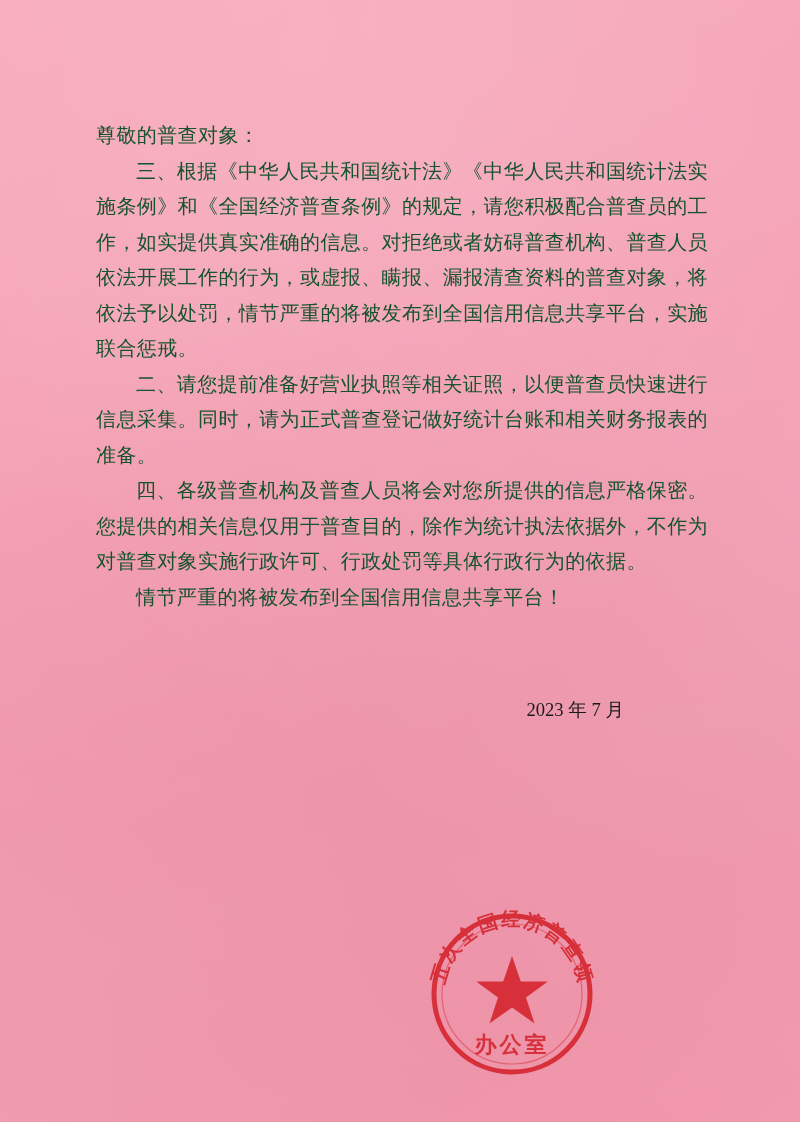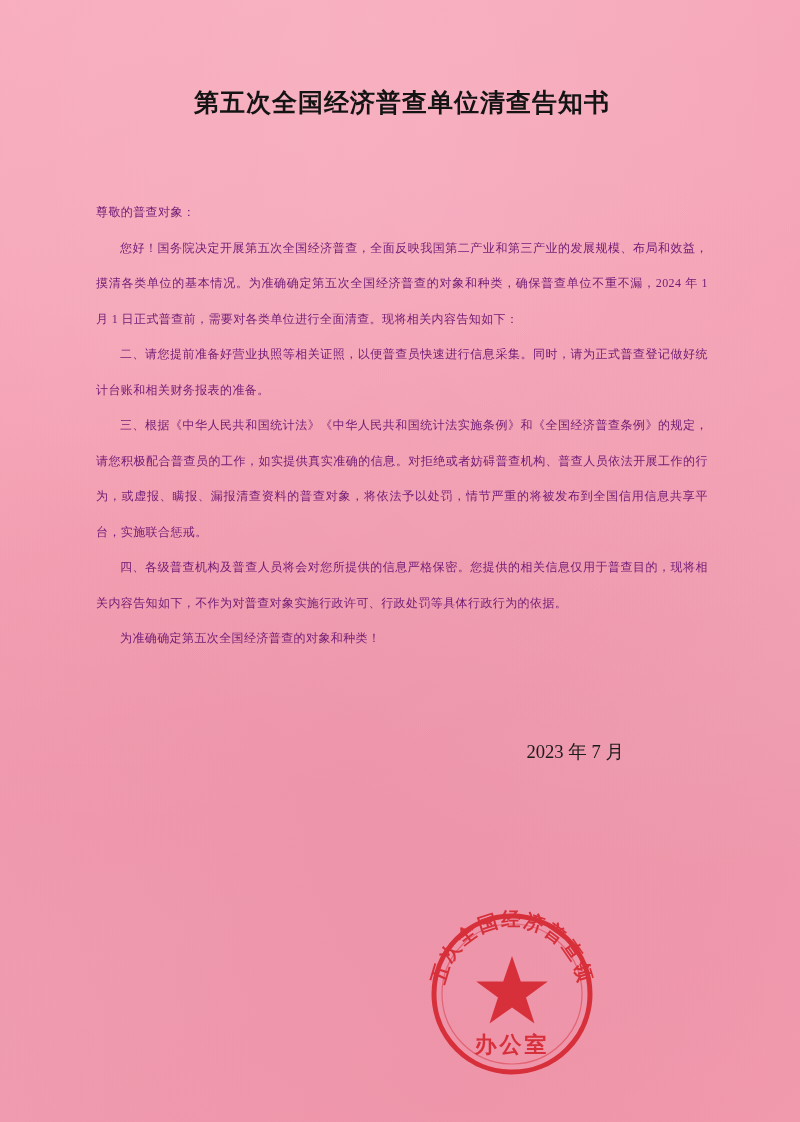--- a/index.html
+++ b/index.html
@@ -36,27 +36,27 @@
   }
   .doc-title {
     text-align: center;
     font-size: 25px;
     font-weight: bold;
     letter-spacing: 1px;
     margin: 22px 0 0 0;
     color: #141414;
   }
   .body-block {
-    margin-top: 76px;
-    font-size: 12px;
+    margin-top: 54px;
+    font-size: 20px;
     line-height: 35.5px;
     letter-spacing: 0.4px;
     text-align: justify;
     text-justify: inter-ideograph;
-    color: #701a75;
+    color: #14532d;
   }
   .salutation {
     margin: 0 0 0 0;
   }
   .para {
     margin: 0;
     text-indent: 2em;
   }
   .sign-block {
     margin-top: 78px;
@@ -87,29 +87,27 @@
   }
   .seal svg { display: block; }
 </style>
 </head>
 <body>
 
 <div class="paper-noise"></div>
 
 <div class="page">
 
-  <h1 class="doc-title">第五次全国经济普查单位清查告知书</h1>
 
   <div class="body-block">
     <p class="salutation">尊敬的普查对象：</p>
-    <p class="para">您好！国务院决定开展第五次全国经济普查，全面反映我国第二产业和第三产业的发展规模、布局和效益，摸清各类单位的基本情况。为准确确定第五次全国经济普查的对象和种类，确保普查单位不重不漏，2024 年 1 月 1 日正式普查前，需要对各类单位进行全面清查。现将相关内容告知如下：</p>
+    <p class="para">三、根据《中华人民共和国统计法》《中华人民共和国统计法实施条例》和《全国经济普查条例》的规定，请您积极配合普查员的工作，如实提供真实准确的信息。对拒绝或者妨碍普查机构、普查人员依法开展工作的行为，或虚报、瞒报、漏报清查资料的普查对象，将依法予以处罚，情节严重的将被发布到全国信用信息共享平台，实施联合惩戒。</p>
     <p class="para">二、请您提前准备好营业执照等相关证照，以便普查员快速进行信息采集。同时，请为正式普查登记做好统计台账和相关财务报表的准备。</p>
-    <p class="para">三、根据《中华人民共和国统计法》《中华人民共和国统计法实施条例》和《全国经济普查条例》的规定，请您积极配合普查员的工作，如实提供真实准确的信息。对拒绝或者妨碍普查机构、普查人员依法开展工作的行为，或虚报、瞒报、漏报清查资料的普查对象，将依法予以处罚，情节严重的将被发布到全国信用信息共享平台，实施联合惩戒。</p>
-    <p class="para">四、各级普查机构及普查人员将会对您所提供的信息严格保密。您提供的相关信息仅用于普查目的，现将相关内容告知如下，不作为对普查对象实施行政许可、行政处罚等具体行政行为的依据。</p>
-    <p class="para">为准确确定第五次全国经济普查的对象和种类！</p>
+    <p class="para">四、各级普查机构及普查人员将会对您所提供的信息严格保密。您提供的相关信息仅用于普查目的，除作为统计执法依据外，不作为对普查对象实施行政许可、行政处罚等具体行政行为的依据。</p>
+    <p class="para">情节严重的将被发布到全国信用信息共享平台！</p>
   </div>
 
   <div class="sign-block">
     <span class="sign-date">2023 年 7 月</span>
   </div>
 
 </div>
 
 <div class="seal">
   <svg viewBox="0 0 188 188" width="188" height="188" aria-hidden="true">

